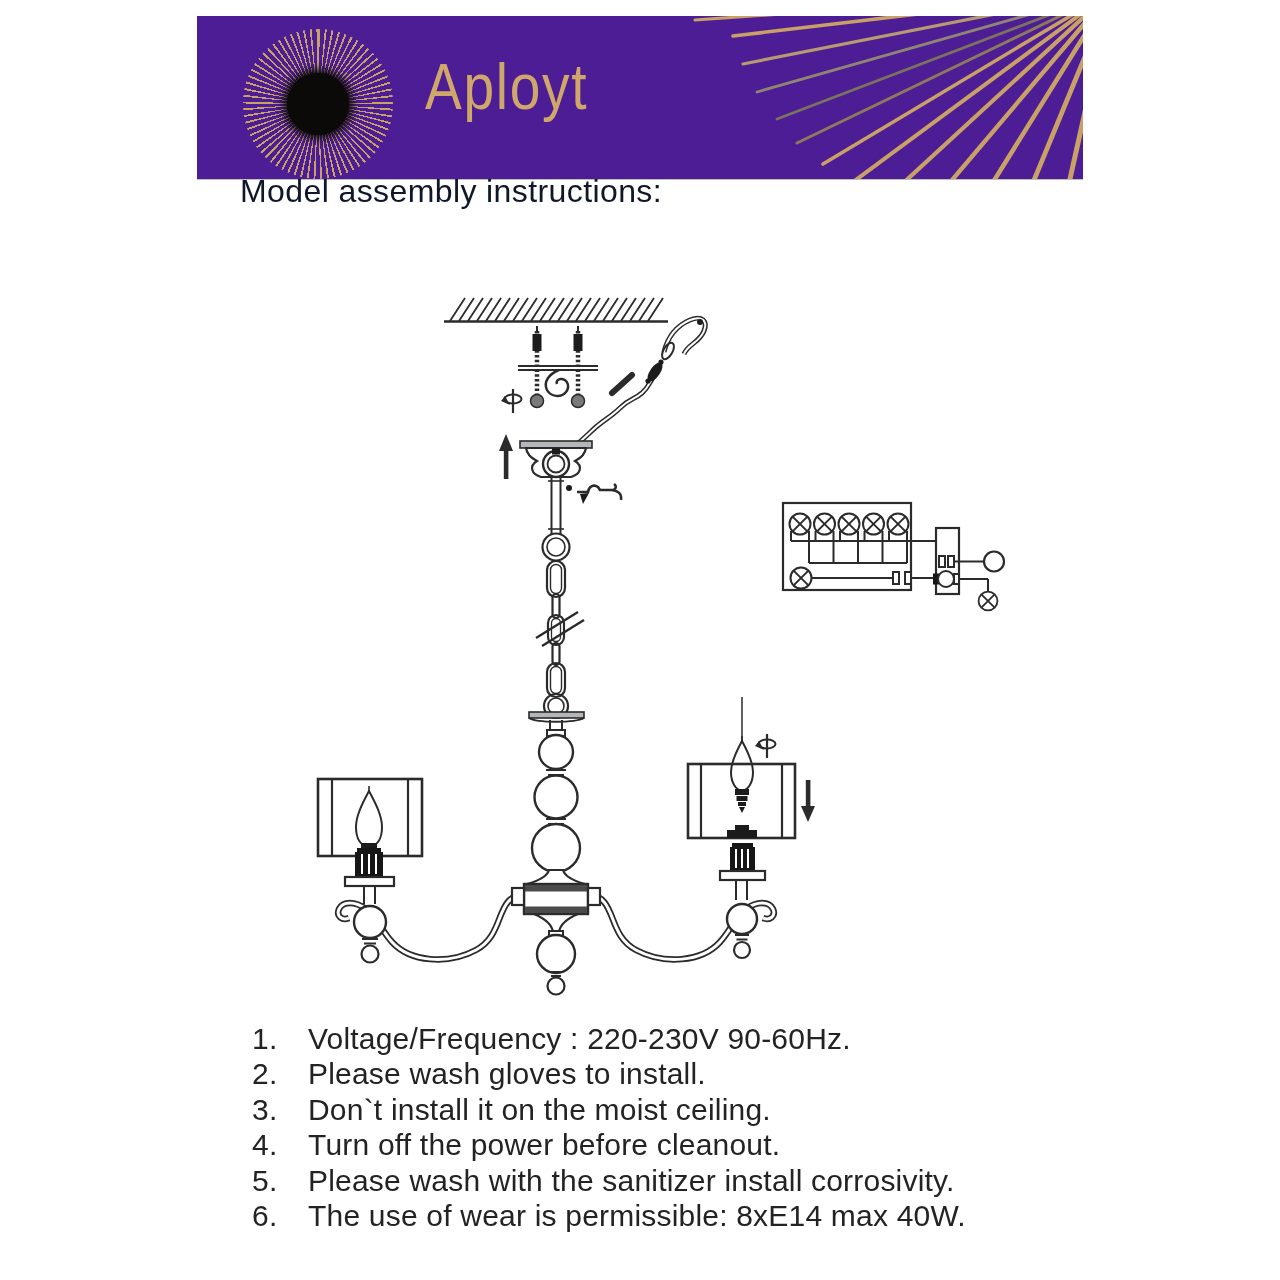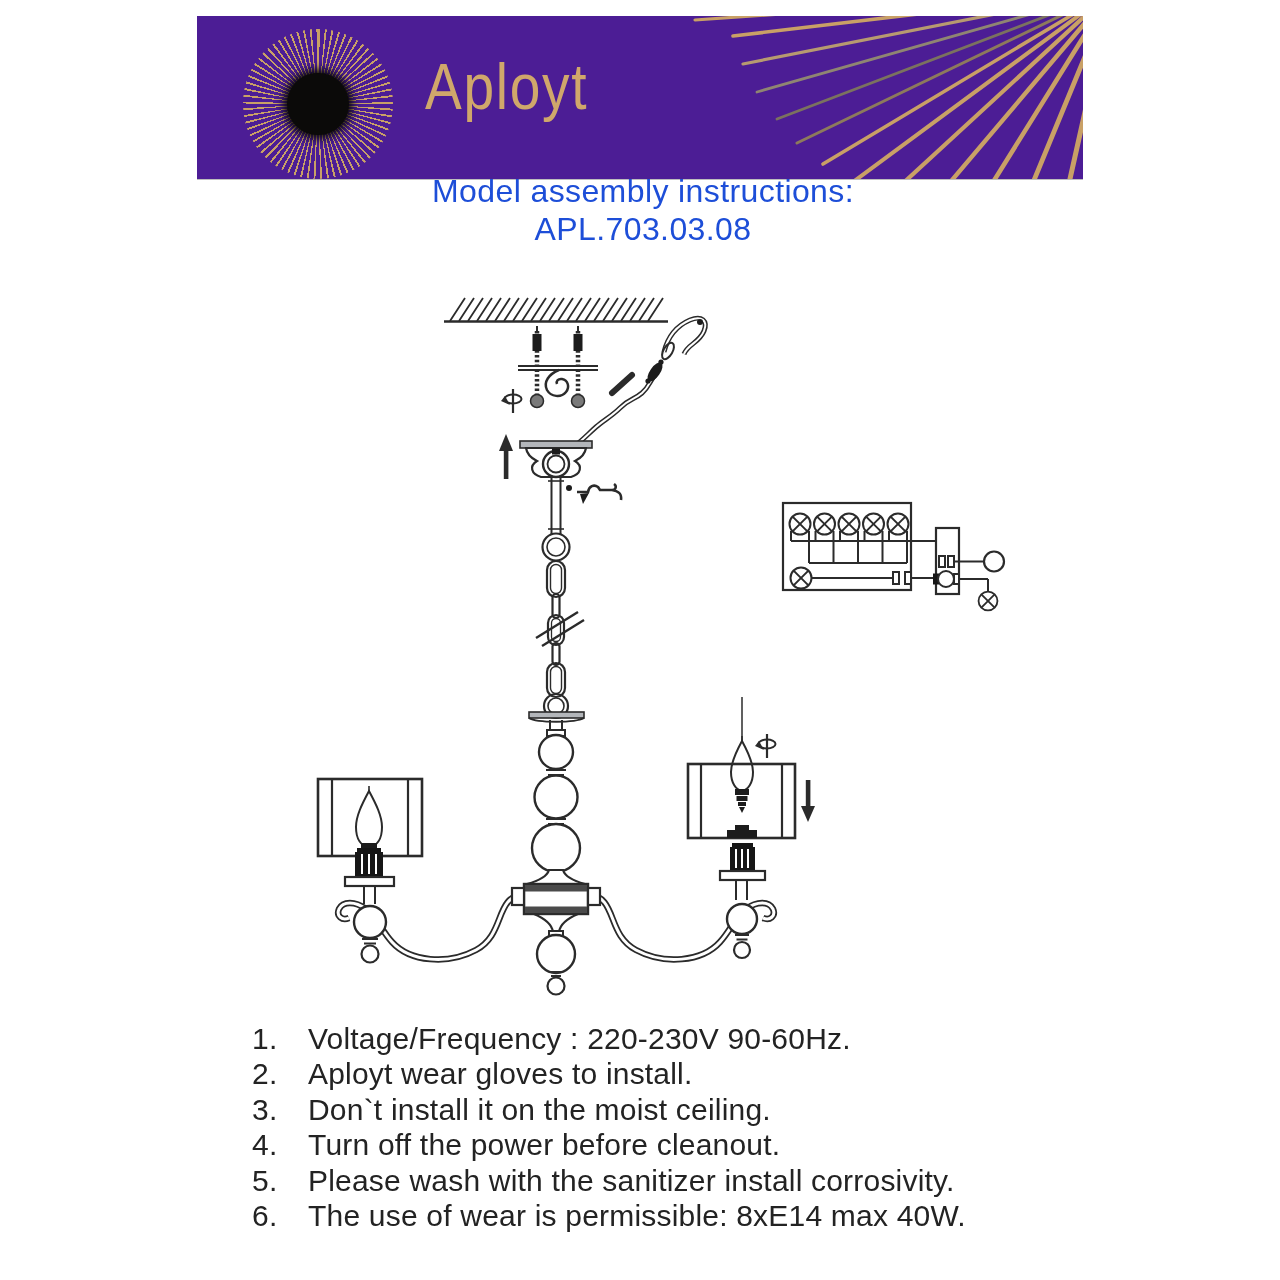--- a/index.html
+++ b/index.html
@@ -22,22 +22,22 @@
     background:#0b0a09;box-shadow:0 0 8px 4px #0b0a09;
   }
   .brand{
     position:absolute;left:228px;top:34px;
     font-size:64px;font-weight:400;color:#d0a76b;letter-spacing:2px;
     transform:scaleX(0.86);transform-origin:left top;
   }
   .rays{position:absolute;right:0;top:0;}
   
   .title-block{
-    position:absolute;left:240px;top:172px;width:806px;text-align:center;
-    color:#1d4ed8;
+    position:absolute;left:240px;top:172px;width:806px;text-align:left;
+    color:#0f172a;
   }
   .title-line{font-size:32px;line-height:38px;letter-spacing:0.4px;}
   
   .diagram{position:absolute;left:0;top:0;}
   
   .instructions{
     position:absolute;left:252px;top:1021px;width:820px;
     color:#232323;font-size:30px;letter-spacing:0.2px;
   }
   .instr-item{display:flex;line-height:35.4px;}
@@ -66,21 +66,20 @@
       <line x1="915" y1="-25" x2="770" y2="208" stroke="#c9a066" stroke-width="4.6"></line>
       <line x1="915" y1="-25" x2="814" y2="220" stroke="#c9a066" stroke-width="4.8"></line>
       <line x1="915" y1="-25" x2="858" y2="230" stroke="#c9a066" stroke-width="5.0"></line>
       <line x1="915" y1="-25" x2="898" y2="238" stroke="#c9a066" stroke-width="5.0"></line>
     </g>
   </svg>
 </div>
 
 <div class="title-block">
   <div class="title-line">Model assembly instructions:</div>
-  <div class="title-line">APL.703.03.08</div>
 </div>
 
 <svg class="diagram" width="1280" height="1280" viewBox="0 0 1280 1280">
   <defs>
     <g id="rot" stroke="#2b2b2b" fill="none">
       <line x1="0" y1="-11" x2="0" y2="13" stroke-width="2.2"></line>
       <ellipse cx="0" cy="-1" rx="8.5" ry="4.5" stroke-width="2"></ellipse>
       <polygon points="-12,1 -3,5 -8,-4" fill="#2b2b2b" stroke="none"></polygon>
     </g>
     <g id="xlamp" stroke="#2b2b2b" stroke-width="2" fill="#ffffff">
@@ -291,21 +290,21 @@
   </g>
 </svg>
 
 <div class="instructions">
   <div class="instr-item">
     <span class="instr-num">1.</span>
     <span class="instr-text">Voltage/Frequency : 220-230V 90-60Hz.</span>
   </div>
   <div class="instr-item">
     <span class="instr-num">2.</span>
-    <span class="instr-text">Aployt wear gloves to install.</span>
+    <span class="instr-text">Please wash gloves to install.</span>
   </div>
   <div class="instr-item">
     <span class="instr-num">3.</span>
     <span class="instr-text">Don`t install it on the moist ceiling.</span>
   </div>
   <div class="instr-item">
     <span class="instr-num">4.</span>
     <span class="instr-text">Turn off the power before cleanout.</span>
   </div>
   <div class="instr-item">

